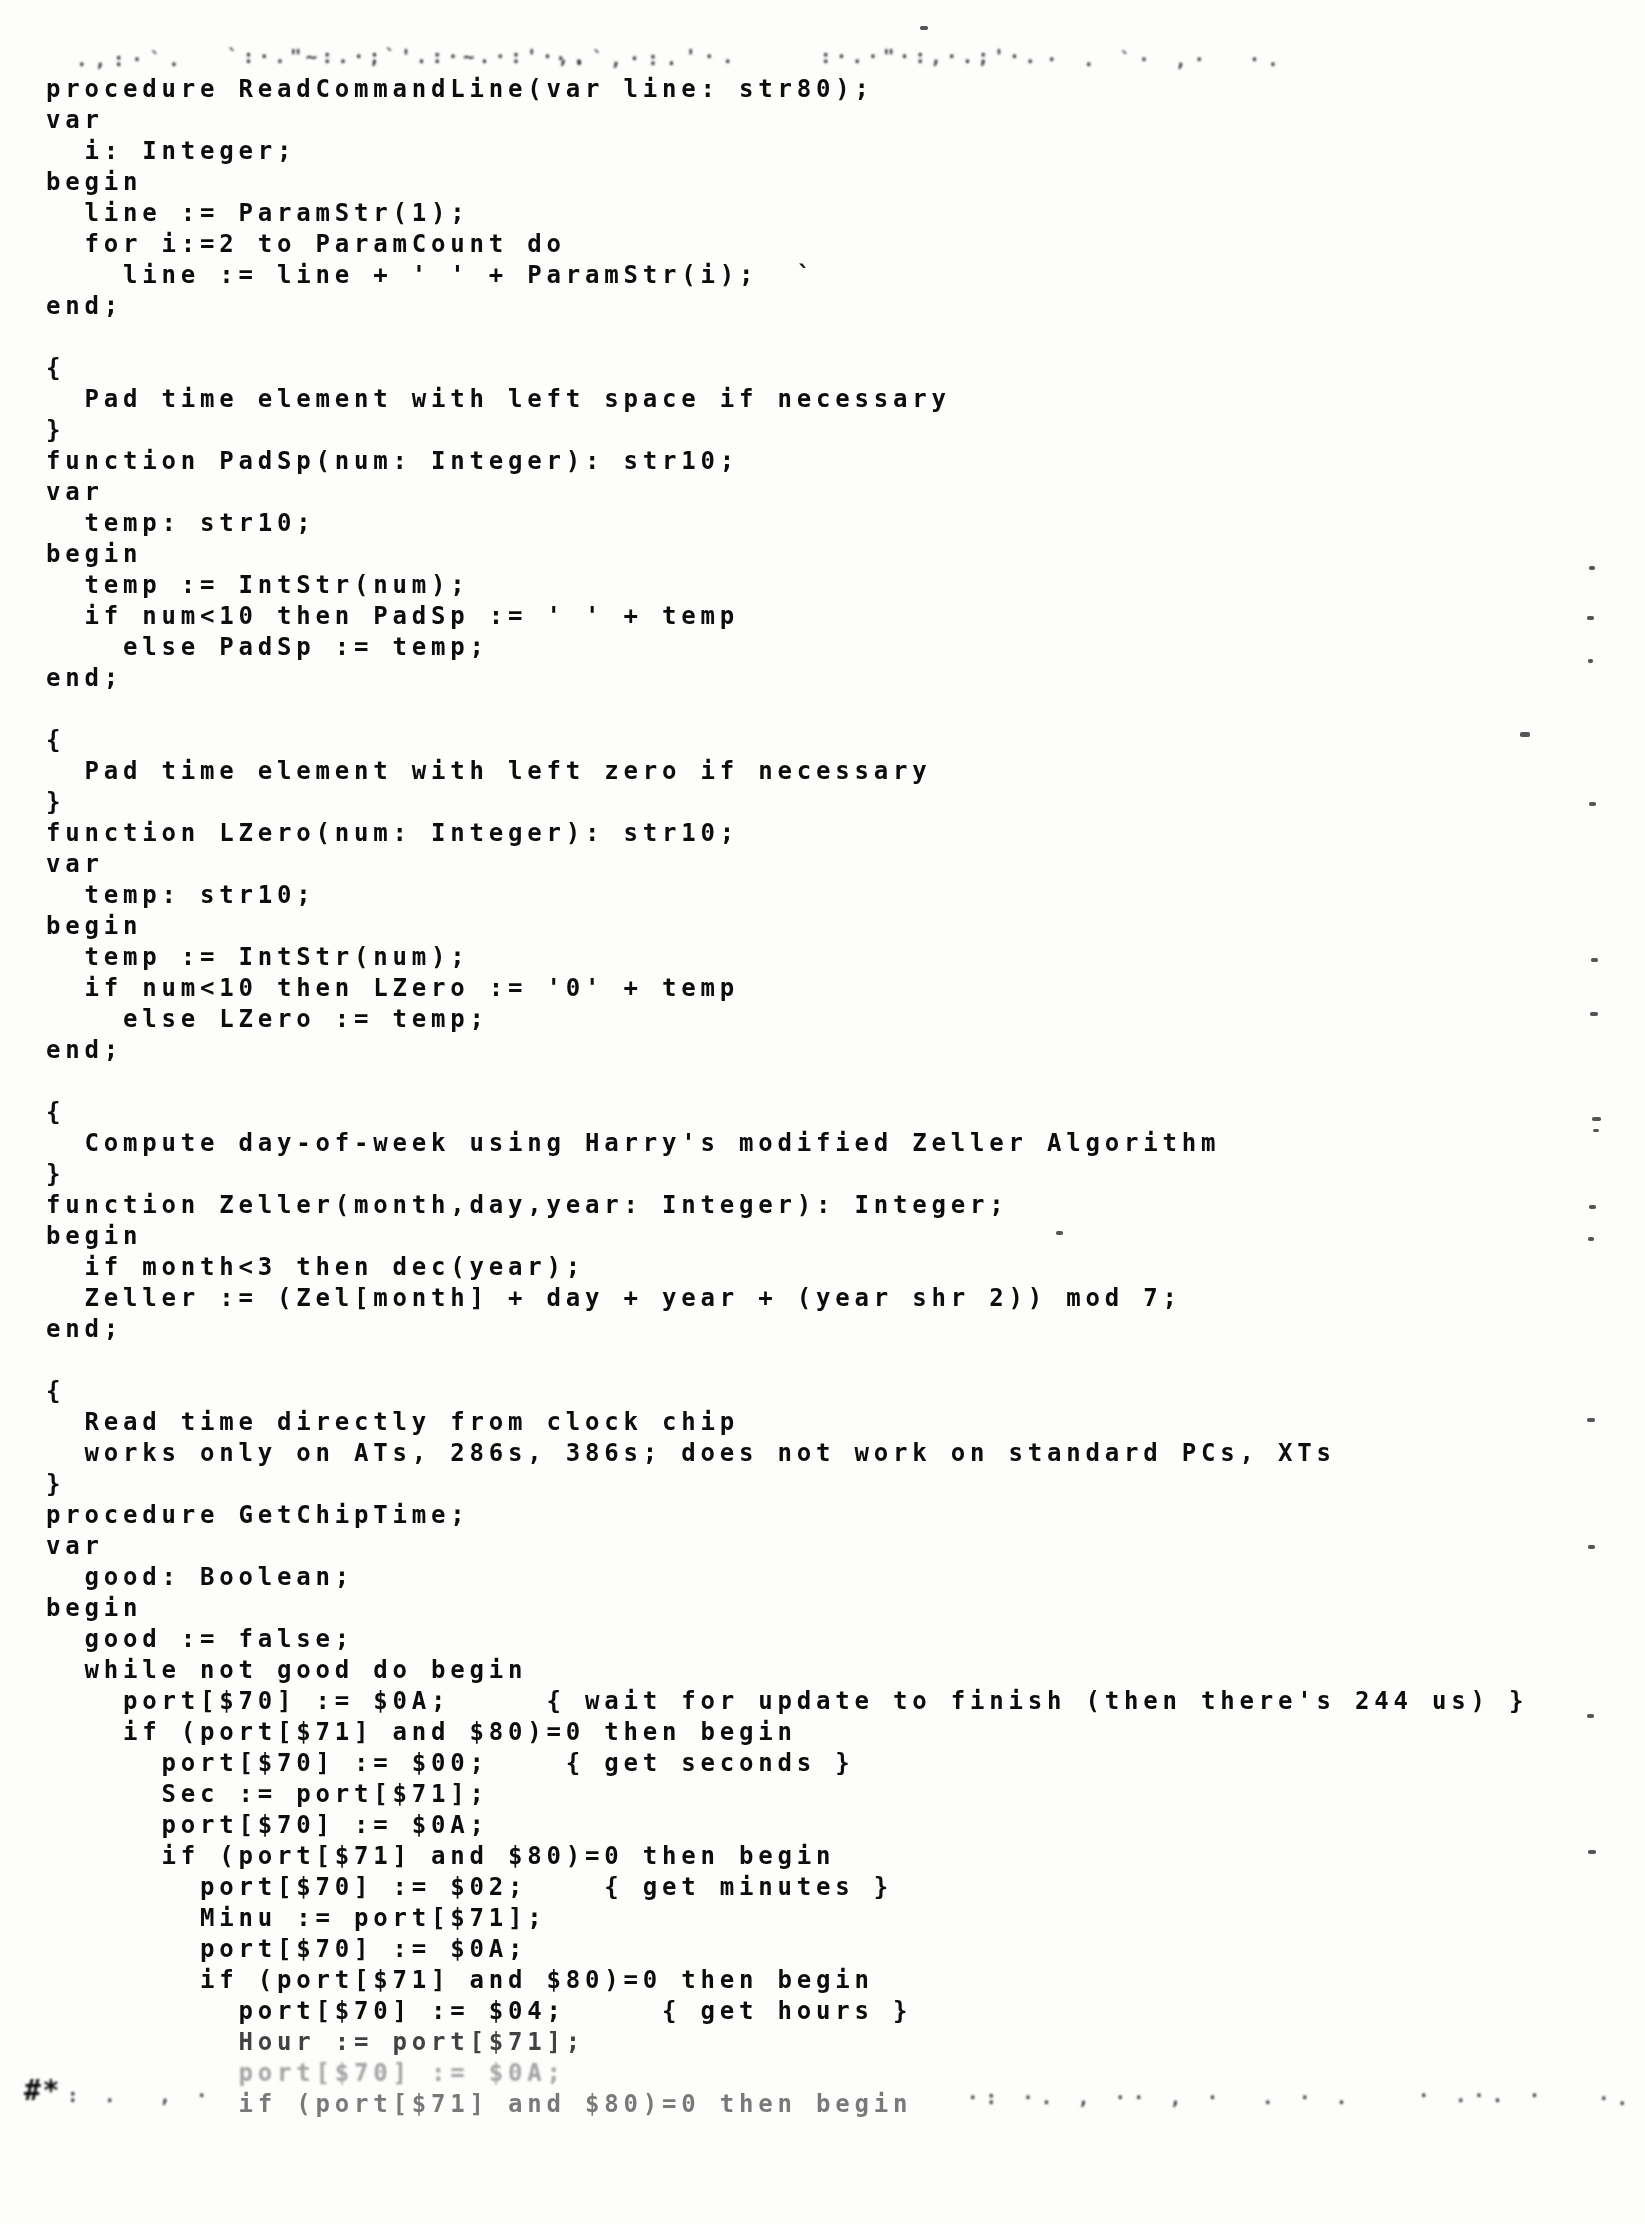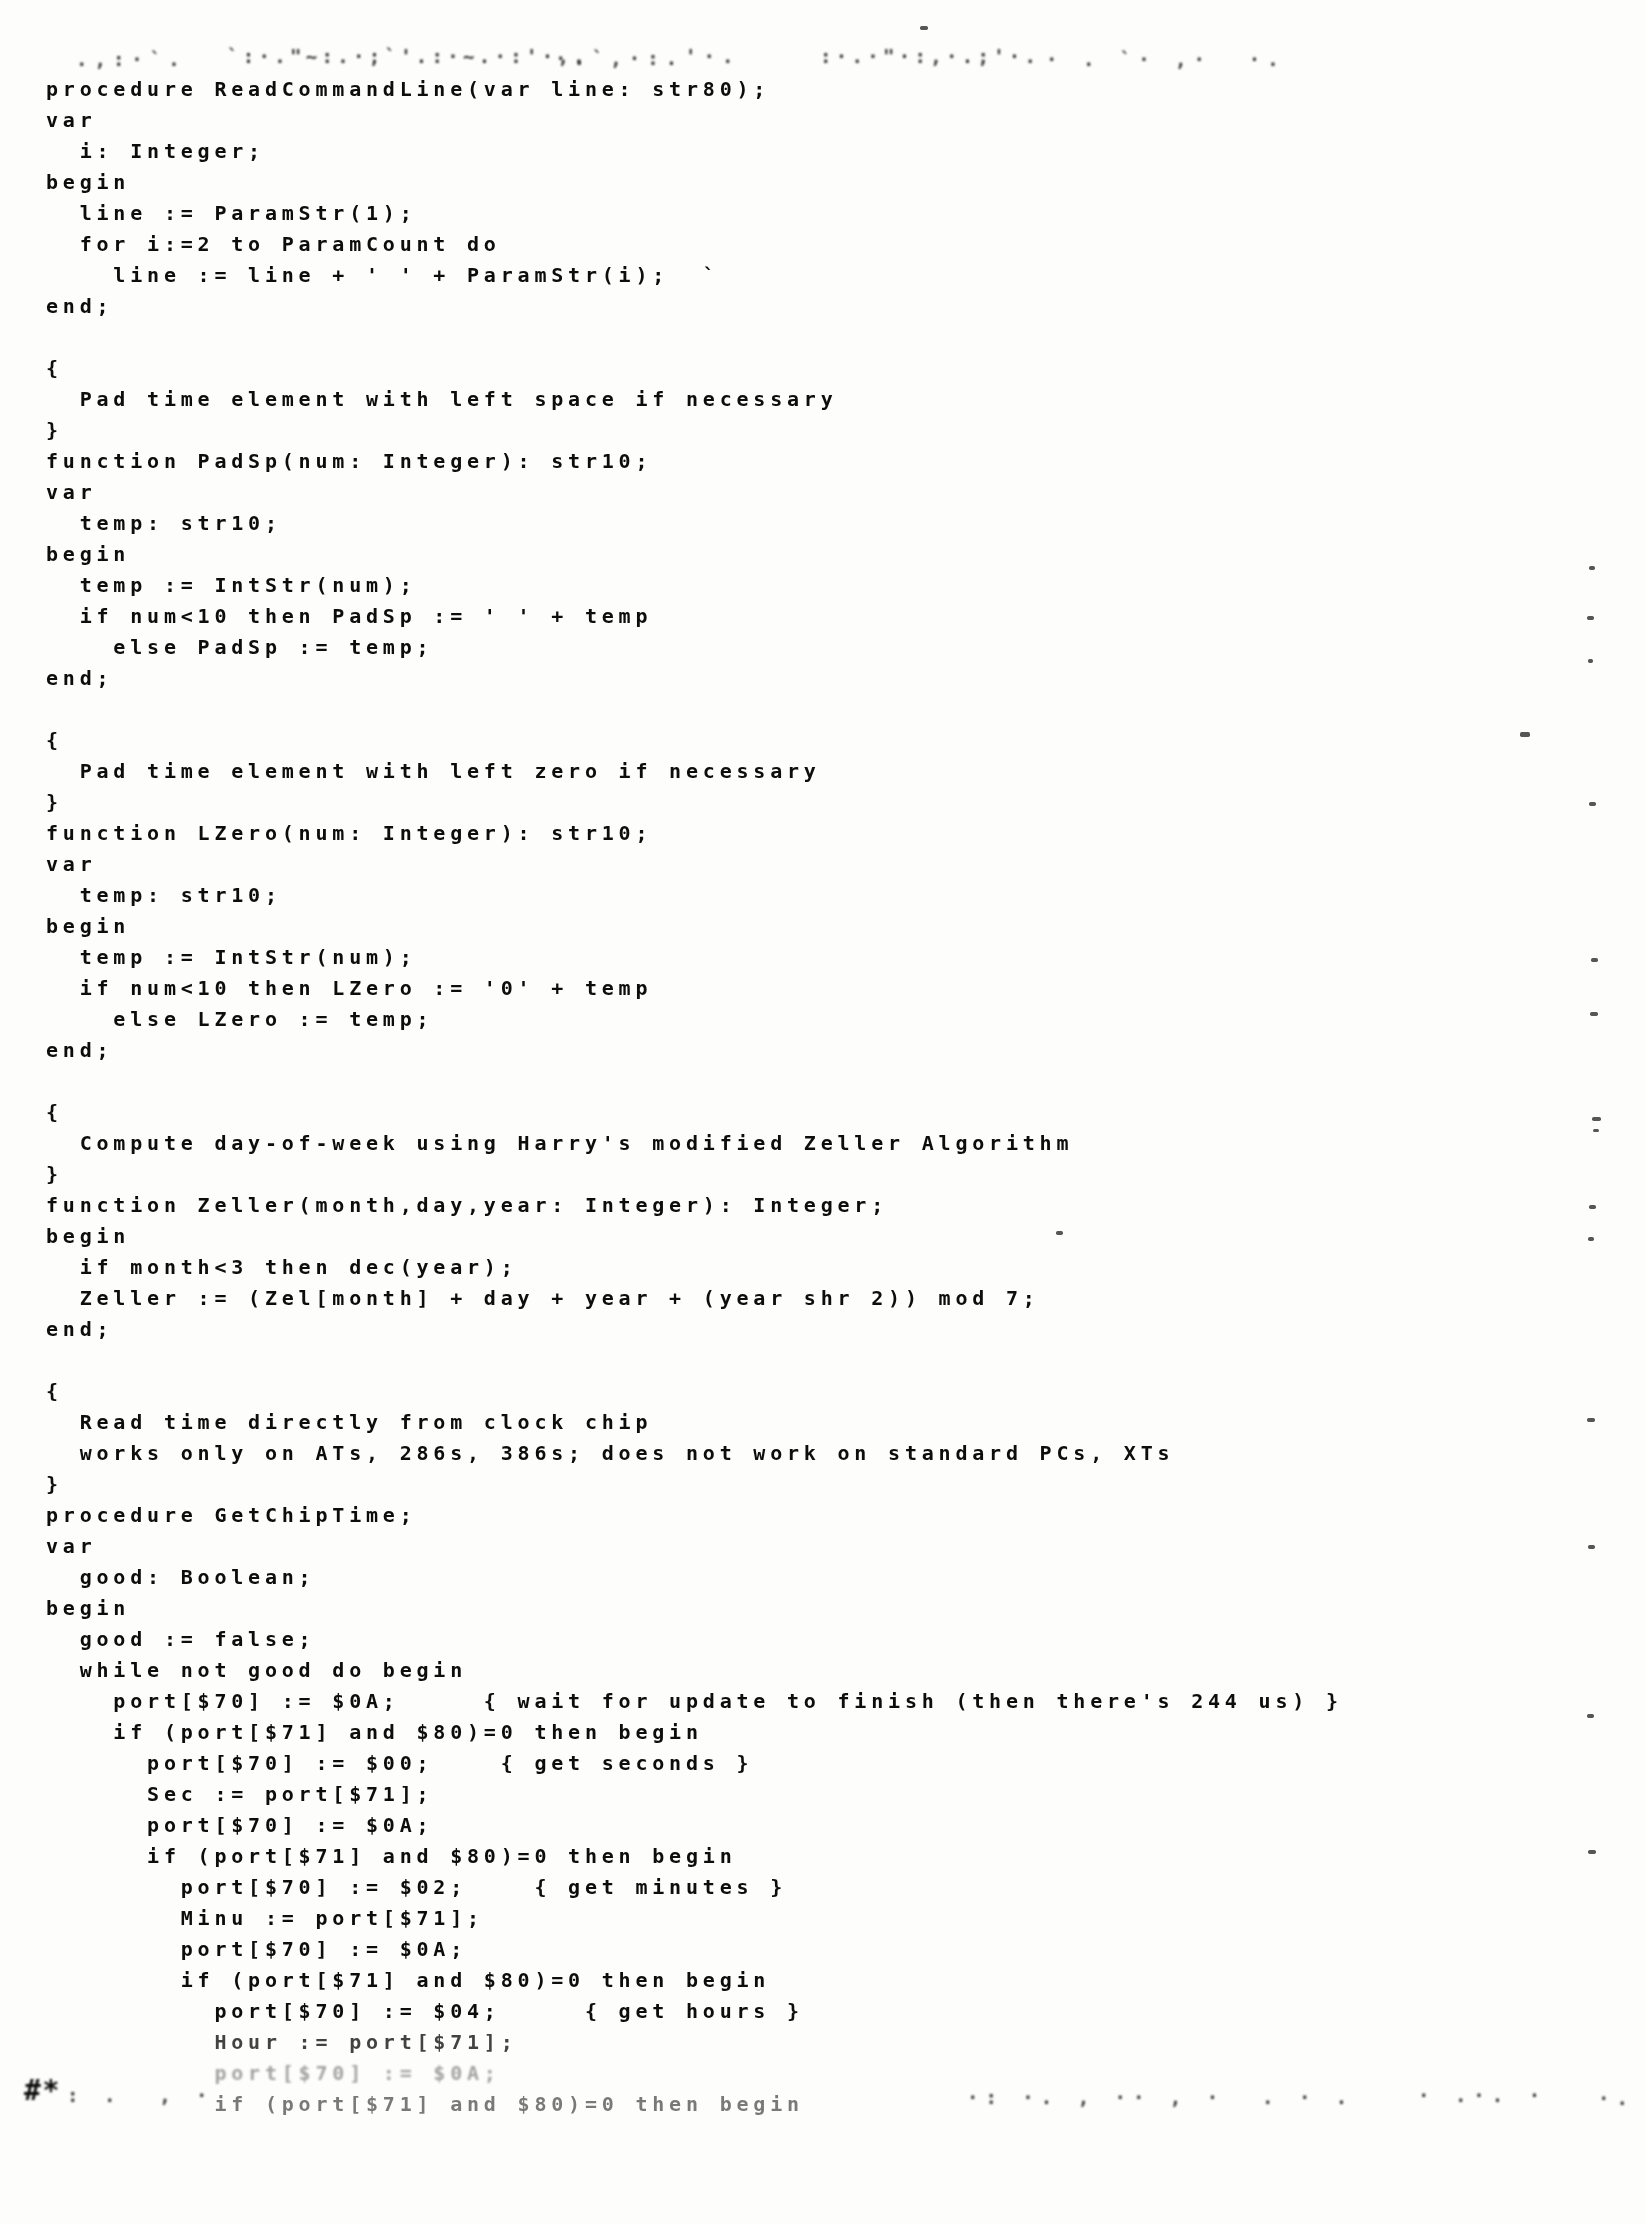--- a/index.html
+++ b/index.html
@@ -3,21 +3,21 @@
 <meta charset="utf-8">
 <style>
   html,body{margin:0;padding:0;background:#ffffff;}
   .page{
     position:relative;width:1646px;height:2225px;background:#fdfdfc;overflow:hidden;
     font-family:"DejaVu Sans Mono", monospace;
   }
   .code{
     position:absolute;left:46px;top:74px;margin:0;
     font-family:"DejaVu Sans Mono", monospace;
-    font-size:20px;font-weight:bold;line-height:31px;letter-spacing:4.8px;
+    font-size:24px;font-weight:bold;line-height:31px;letter-spacing:4.8px;
     color:#0d0d0d;filter:blur(0.3px);
   }
   .code-line{height:31px;white-space:pre;}
   .fade-light{opacity:.78;filter:blur(0.4px);}
   .fade-medium{opacity:.55;filter:blur(0.7px);}
   .fade-heavy{opacity:.38;filter:blur(0.9px);}
   .noise-seg{
     position:absolute;white-space:pre;
     font-family:"DejaVu Sans Mono", monospace;
     font-size:19px;font-weight:bold;letter-spacing:7px;

